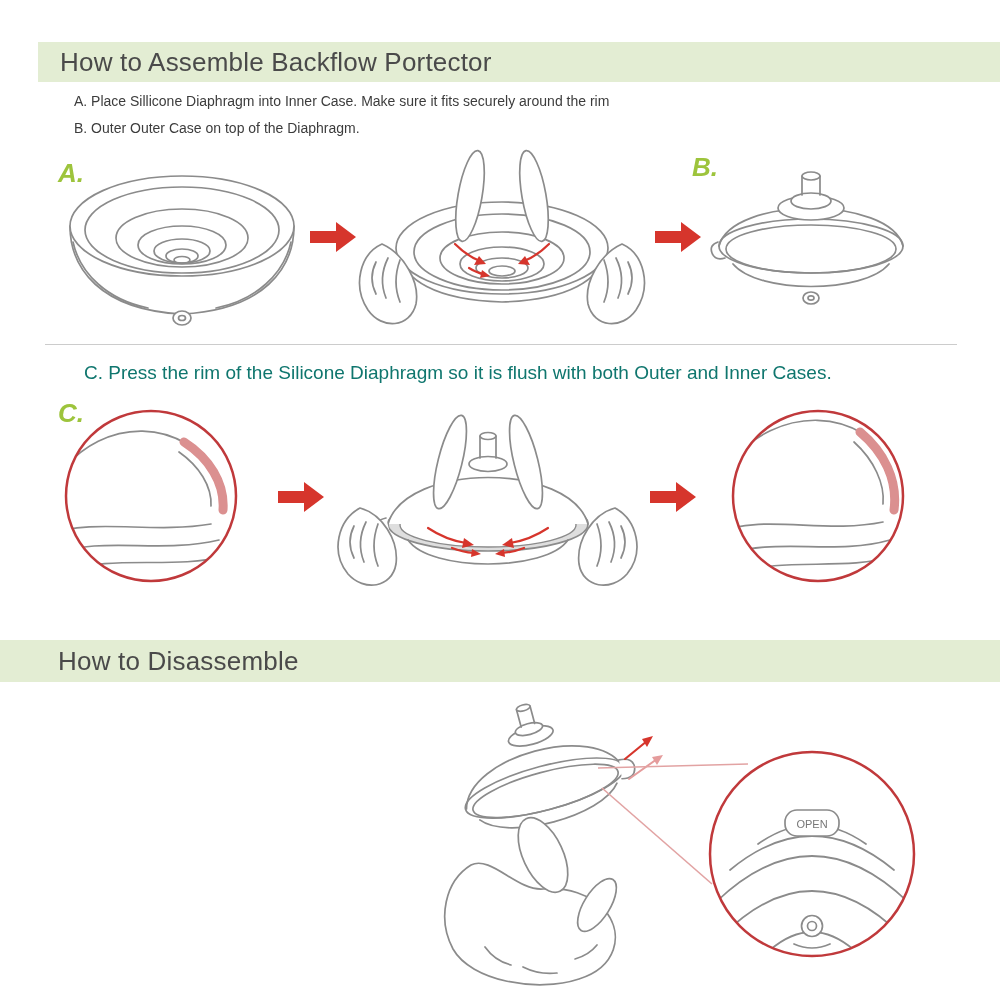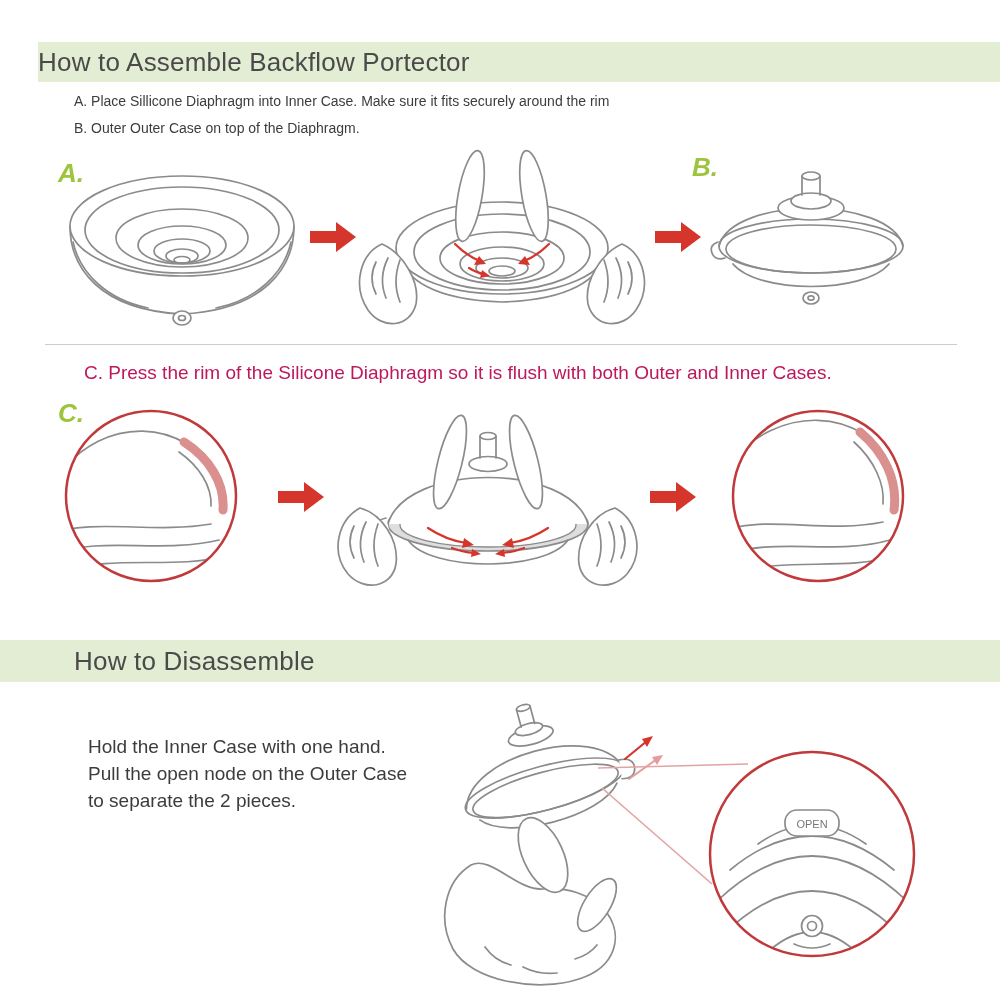--- a/index.html
+++ b/index.html
@@ -5,27 +5,27 @@
   * { margin:0; padding:0; box-sizing:border-box; }
   html,body { background:#fff; }
   body { font-family:"Liberation Sans","DejaVu Sans",sans-serif; color:#3e3e3e; }
   .page { position:relative; width:1000px; height:1000px; background:#ffffff; overflow:hidden; }
   .abs { position:absolute; }
 
   .banner { background:#e3edd3; display:flex; align-items:center; }
   .banner-title { font-size:26px; color:#4a4a4a; letter-spacing:.2px; }
 
   .banner-assemble { left:38px; top:42px; width:962px; height:40px; }
-  .banner-assemble .banner-title { }
+  .banner-assemble .banner-title { padding-left:22px; }
 
   .banner-disassemble { left:0; top:640px; width:1000px; height:42px; }
-  .banner-disassemble .banner-title { padding-left:58px;margin-left:16px; }
+  .banner-disassemble .banner-title { padding-left:58px; }
 
   .steps-ab { left:74px; top:88px; font-size:14px; line-height:27px; color:#3c3c3c; }
-  .step-c-text { left:84px; top:362px; font-size:19px; color:#be185d; }
+  .step-c-text { left:84px; top:362px; font-size:19px; color:#0f766e; }
 
   .step-label { font-size:26px; font-weight:bold; font-style:italic; color:#9dc43c; }
   .label-a { left:58px; top:158px; }
   .label-b { left:692px; top:152px; }
   .label-c { left:58px; top:398px; }
 
   .divider { left:45px; top:344px; width:912px; height:1px; background:#cccccc; }
 
   .disassemble-text { left:88px; top:733px; font-size:19px; line-height:27px; color:#3c3c3c; }
 
@@ -205,25 +205,20 @@
       <path class="sketch" d="M-4,150 C44,130 106,150 162,134"></path>
       <path class="sketch" d="M6,168 C56,150 116,166 166,150"></path>
     </g>
     <circle class="magnifier" cx="90" cy="90" r="85"></circle>
   </svg>
 
   <div class="abs banner banner-disassemble">
     <div class="banner-title">How to Disassemble</div>
   </div>
 
-  <div class="abs disassemble-text">
-    <div>Hold the Inner Case with one hand.</div>
-    <div>Pull the open node on the Outer Case</div>
-    <div>to separate the 2 pieces.</div>
-  </div>
 
   <svg class="abs" style="left:425px; top:697px;" width="250" height="300" viewBox="0 0 250 300">
     <g transform="rotate(-15 120 92)">
       <path class="sketch-fill" d="M39,91 C53,40 187,40 201,91"></path>
       <ellipse class="sketch" cx="120" cy="91" rx="82" ry="22"></ellipse>
       <ellipse class="sketch" cx="120" cy="94" rx="75" ry="19"></ellipse>
       <path class="sketch" d="M49,105 C71,133 169,133 191,105"></path>
       <path class="sketch-fill" d="M199,83 q15,1 13,12 q-2,10 -15,7"></path>
       <ellipse class="sketch-fill" cx="120" cy="37" rx="23" ry="8.5"></ellipse>
       <ellipse class="sketch-fill" cx="120" cy="30" rx="14" ry="5.5"></ellipse>

